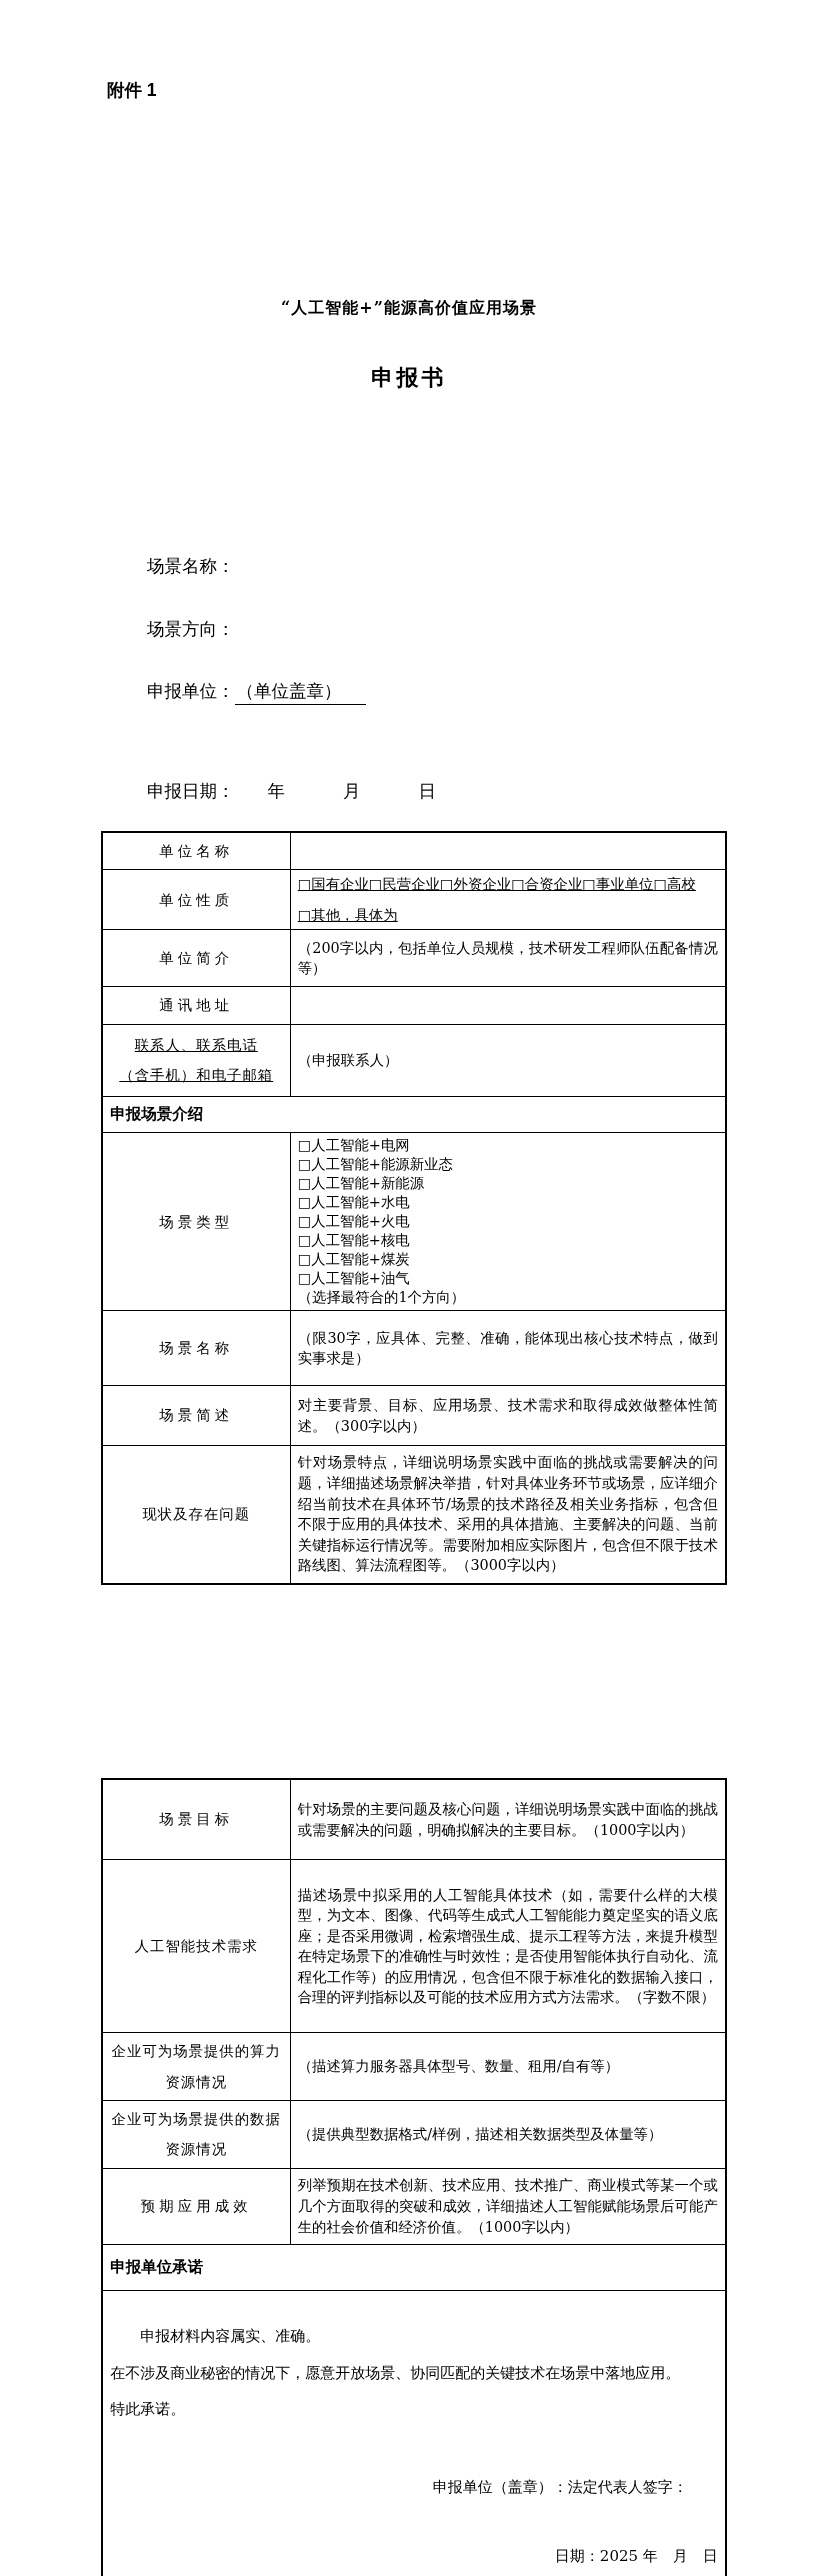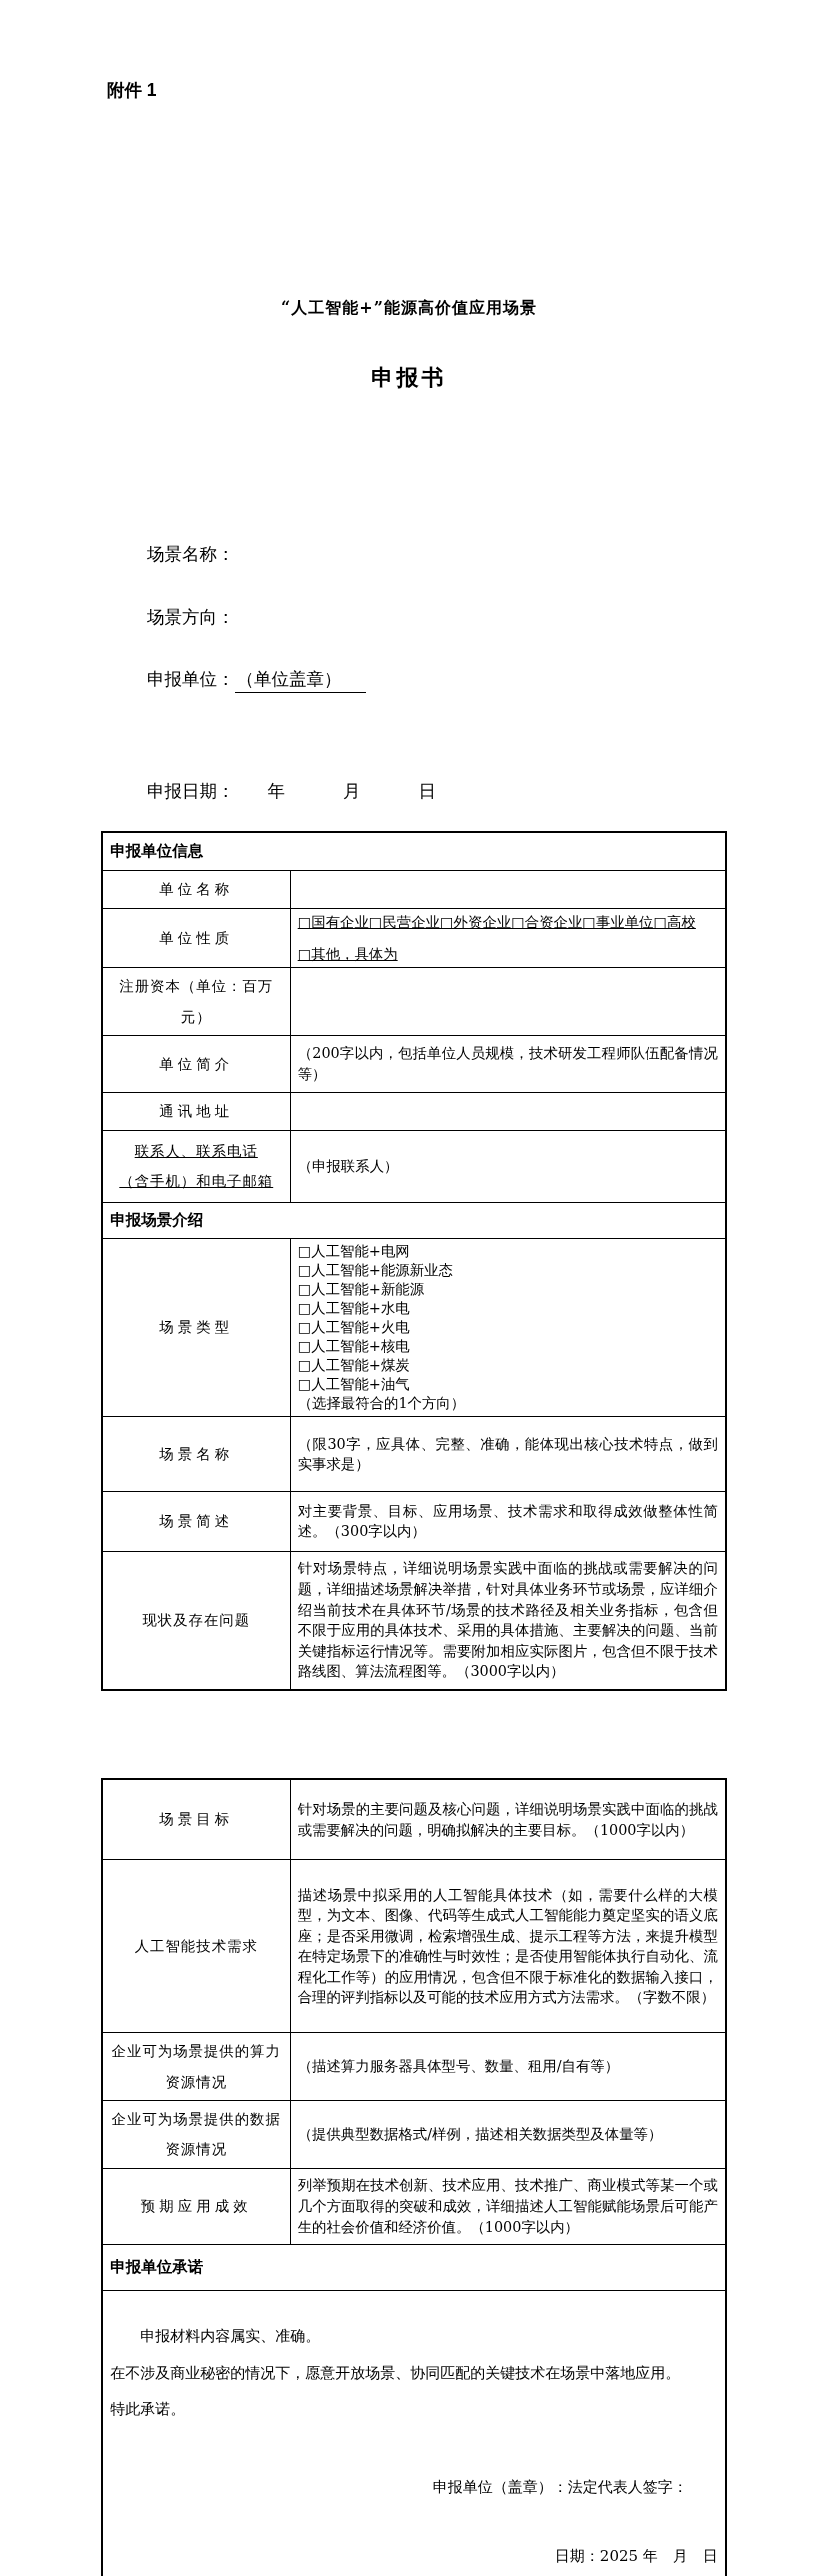--- a/index.html
+++ b/index.html
@@ -20,21 +20,21 @@
   }
   .doc-title{
     position:absolute; left:0; top:298px; width:100%;
     text-align:center; font-size:16px; font-weight:bold; letter-spacing:1px;
   }
   .doc-subtitle{
     position:absolute; left:0; top:363px; width:100%;
     text-align:center; font-size:22px; font-weight:bold; letter-spacing:3.1px;
   }
   .cover-fields{position:absolute; left:147px; top:542px; font-size:17.5px;}
-  .cover-line{height:19.6px; margin-bottom:43px; white-space:nowrap;}
+  .cover-line{height:19.6px; margin-bottom:43px; white-space:nowrap;margin-top:12px;}
   .seal-underline{border-bottom:1.5px solid #000; padding:0 24px 3.1px 2.1px;}
   .date-line{
     position:absolute; left:147px; top:779px;
     font-size:17.5px; white-space:nowrap;
   }
   .date-gap1{display:inline-block; width:33px;}
   .date-gap{display:inline-block; width:58px;}
 
   
   table.doc-table{
@@ -115,37 +115,30 @@
   <div class="date-line">
     <span>申报日期：</span><span class="date-gap1"></span><span>年</span><span class="date-gap"></span><span>月</span><span class="date-gap"></span><span>日</span>
   </div>
 
   <table class="doc-table t1">
     <colgroup>
         <col style="width:188px">
         <col>
       </colgroup>
     <tbody>
-        <tr>
-      <td class="sec-header" colspan="2" style="height:31px;">申报单位信息</td>
-    </tr>
     <tr>
       <td class="row-label" style="height:28px;">单位名称</td>
       <td class="row-value"></td>
     </tr>
     <tr>
       <td class="row-label" style="height:49px;">单位性质</td>
       <td class="row-value">
         <div class="value-line nature-line1">□国有企业□民营企业□外资企业□合资企业□事业单位□高校</div>
         <div class="value-line">□其他，具体为</div>
       </td>
-    </tr>
-    <tr>
-      <td class="row-label tight" style="height:54px;">注册资本（单位：百万元）</td>
-      <td class="row-value"></td>
     </tr>
     <tr>
       <td class="row-label" style="height:50px;">单位简介</td>
       <td class="row-value">（200字以内，包括单位人员规模，技术研发工程师队伍配备情况等）</td>
     </tr>
     <tr>
       <td class="row-label" style="height:29px;">通讯地址</td>
       <td class="row-value"></td>
     </tr>
     <tr>

